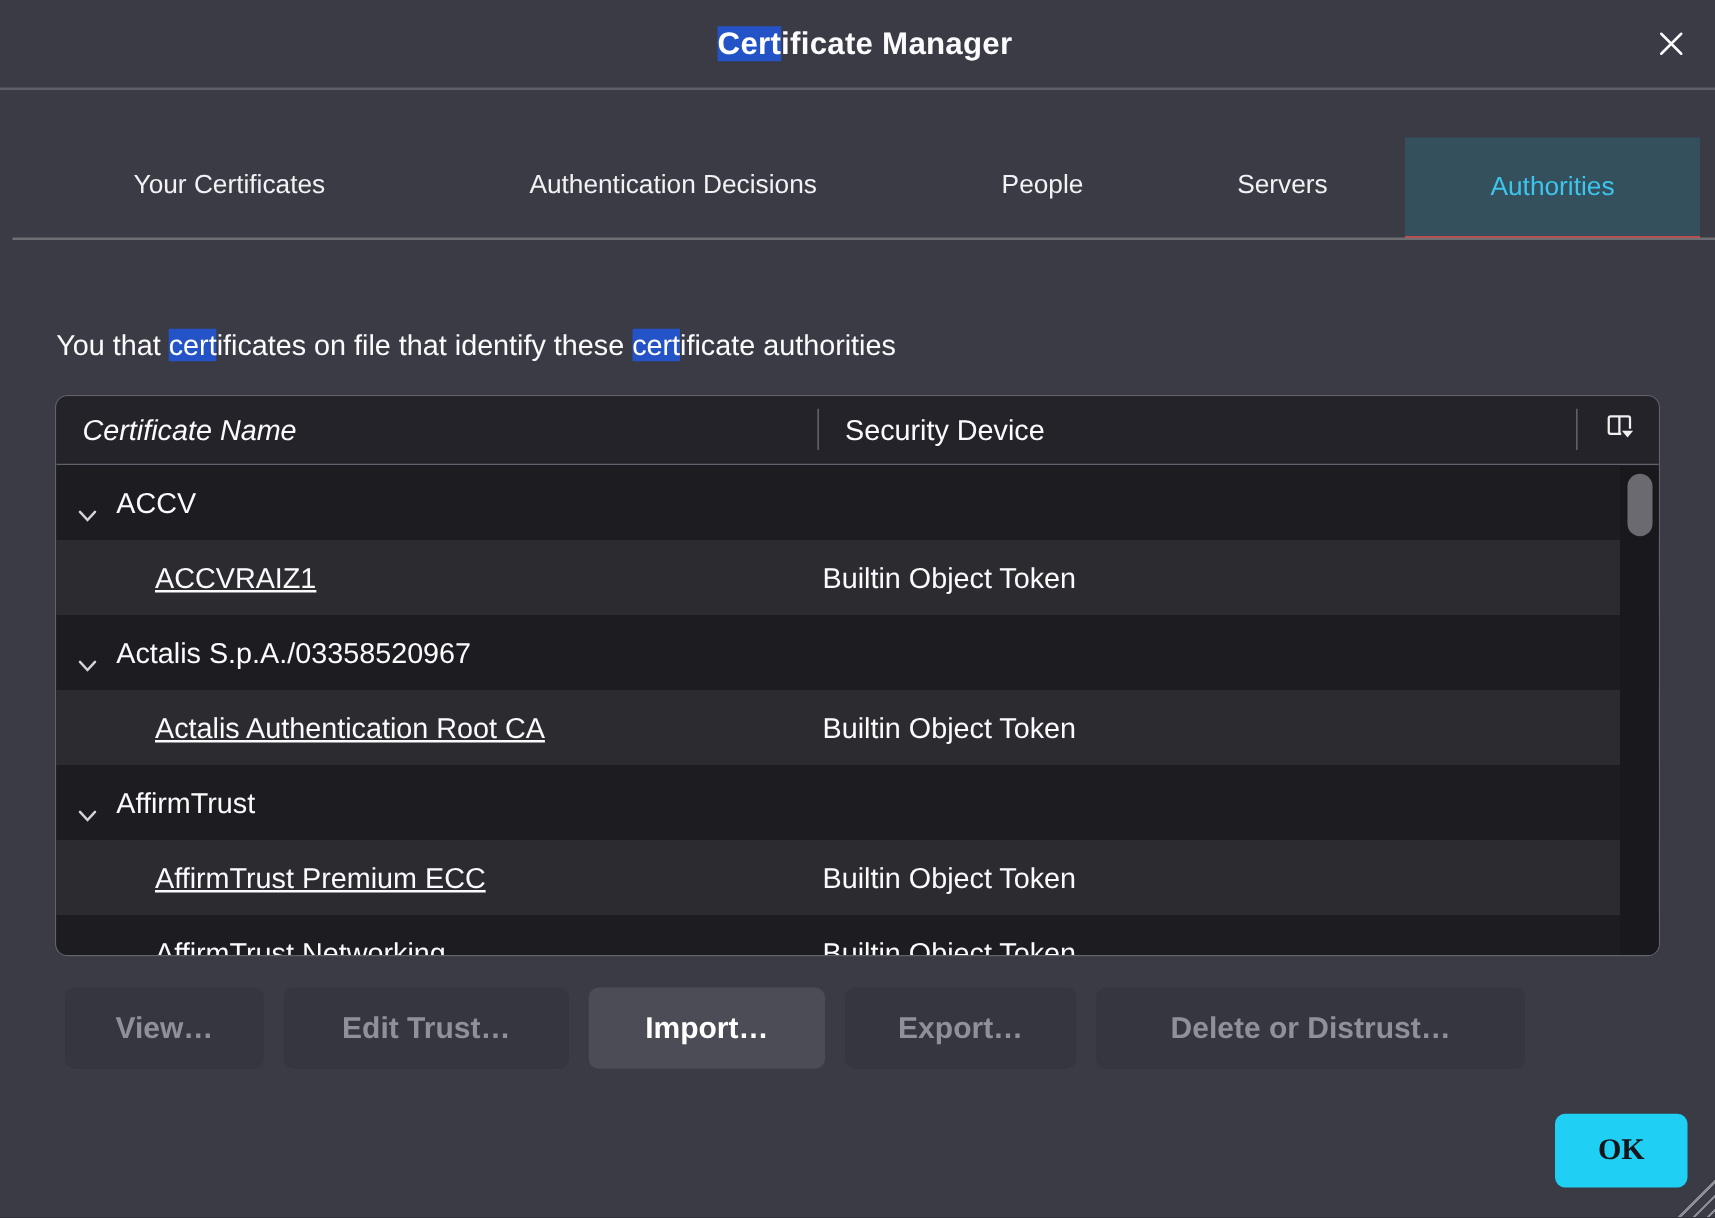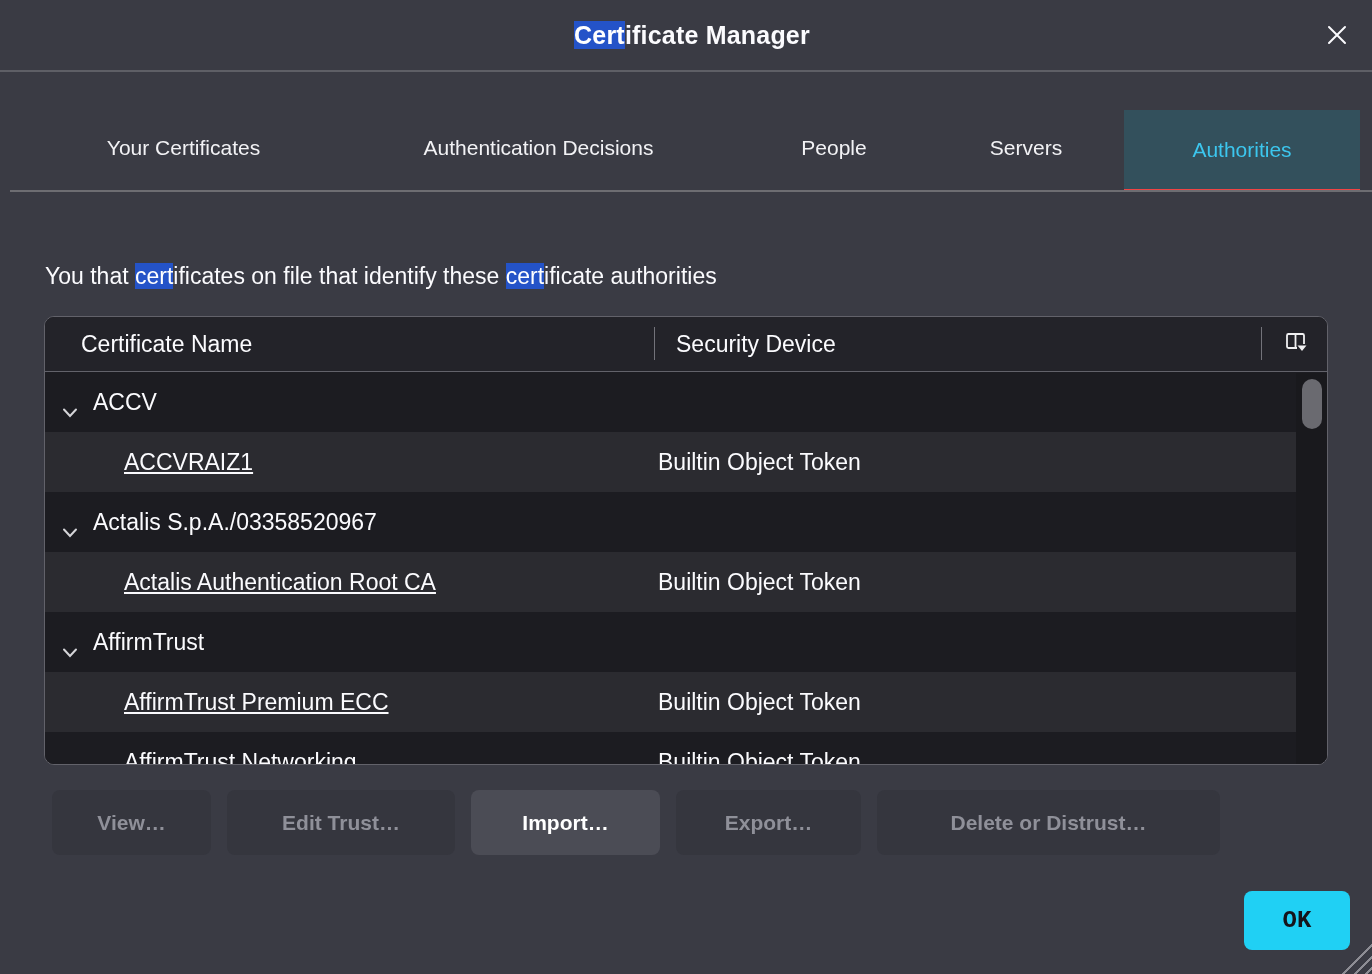--- a/index.html
+++ b/index.html
@@ -47,21 +47,21 @@
     position:absolute; left:44px; top:316px; width:1284px; height:449px;
     border:1px solid #62626a; border-radius:10px; overflow:hidden;
     background:#1c1c21;
   }
   .thead {
     position:relative; height:55px; background:#232329;
     border-bottom:1px solid #62626a;
   }
   .th { position:absolute; top:0; height:55px; display:flex; align-items:center;
         font-size:23px; color:#fbfbfe; cursor:pointer; }
-  .th-name   { left:36px; }
+  .th-name   { left:21px;font-style:italic; }
   .th-device { left:631px; }
   .th-divider { position:absolute; top:10px; width:1px; height:33px; background:#73737a; }
   .div1 { left:609px; } .div2 { left:1216px; }
   .th-colpicker {
     position:absolute; left:1222px; top:0; width:60px; height:55px;
     display:flex; align-items:center; justify-content:center; cursor:pointer;
   }
   .tbody { position:relative; }
   .row { position:relative; height:60px; display:flex; align-items:center; }
   .row:nth-child(odd)  { background:#1c1c21; }
@@ -75,32 +75,32 @@
   .scroll-track {
     position:absolute; right:0; top:56px; bottom:0; width:31px; background:#19191d;
   }
   .scroll-thumb {
     position:absolute; left:6px; top:6px; width:20px; height:50px;
     background:#6a6a70; border-radius:10px; cursor:pointer;
   }
   
   .btn-row { position:absolute; left:52px; top:790px; display:flex; gap:16px; }
   .abtn {
-    height:65px; border:none; border-radius:8px; font-size:21px; font-weight:700;
+    height:65px; border:none; border-radius:8px; font-size:24px; font-weight:700;
     font-family:"Liberation Sans", sans-serif;
     background:#35363e; color:#8f9099; cursor:default;
   }
   .abtn.enabled { background:#4b4c55; color:#ffffff; cursor:pointer; }
   .b-view { width:159px; } .b-edit { width:228px; } .b-import { width:189px; }
   .b-export { width:185px; } .b-delete { width:343px;text-align:center; }
   
   .ok-btn {
     position:absolute; left:1244px; top:891px; width:106px; height:59px;
     background:#20d0f4; color:#15141a; border:none; border-radius:8px;
-    font-size:24px; font-weight:700; font-family:Liberation Mono, monospace;
+    font-size:24px; font-weight:700; font-family:Liberation Serif, serif;
     cursor:pointer;
   }
   
   .resize-grip {
     position:absolute; right:0; bottom:0; width:32px; height:32px;
     background:repeating-linear-gradient(135deg, #8d8d94 0 2px, transparent 2px 8px);
     clip-path:polygon(100% 0, 100% 100%, 0 100%);
     cursor:nwse-resize;
   }
 </style>

